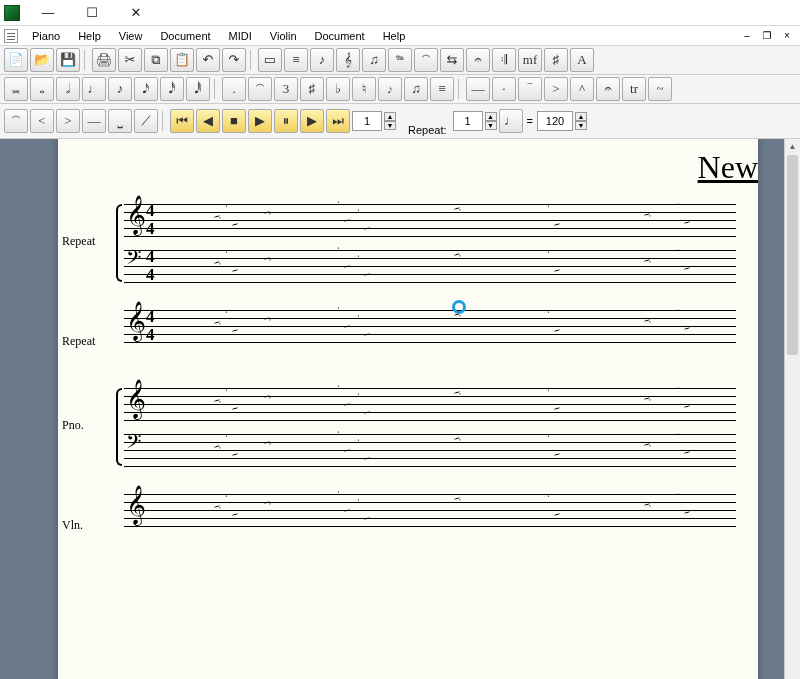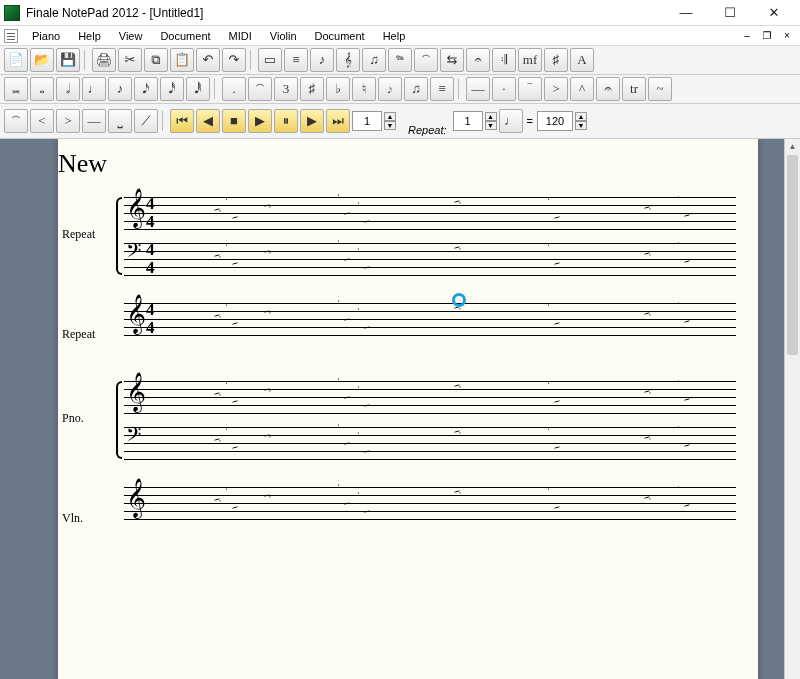--- a/index.html
+++ b/index.html
@@ -21,21 +21,21 @@
 .toolbar { display: flex; flex-wrap: wrap; padding: 2px 4px; background: #f4f4f4; border-bottom: 1px solid #ccc; gap: 2px; align-items: center; }
 .toolbar .sep { width: 4px; height: 20px; border-left: 1px solid #bbb; margin: 0 2px; }
 .tbtn { width: 24px; height: 24px; background: linear-gradient(#fdfdfd,#e4e4e4); border: 1px solid #aaa; border-radius: 2px; display: flex; align-items: center; justify-content: center; cursor: pointer; font-size: 13px; color: #333; font-family: serif; }
 .num-input { width: 30px; height: 20px; font-size: 11px; border: 1px solid #999; text-align: center; }
 .spin { display:inline-flex; flex-direction:column; vertical-align:middle; }
 .spin div { width:12px; height:9px; border:1px solid #999; background:#eee; font-size:7px; line-height:7px; text-align:center; cursor:pointer; }
 
 .workspace { position: relative; height: 573px; background: #fff; overflow: hidden; }
 .doc-area { position: absolute; left: 0; top: 0; right: 16px; bottom: 20px; overflow: hidden; background: #6b7a8a; }
 .page { position: absolute; left: 58px; top: 0; width: 700px; height: 590px; background: #fdfcf4; box-shadow: 0 0 8px rgba(0,0,0,.3); padding-top: 10px; }
-.score-title { text-align: left; font-family: "Times New Roman", serif; font-size: 26px; font-weight: 400; }
+.score-title { text-align: right; font-family: "Times New Roman", serif; font-size: 32px; font-weight: 400; text-decoration: underline; }
 .composer { text-align: right; font-family: "Times New Roman", serif; font-size: 13px; margin: 18px 36px 0 0; }
 
 .system { position: relative; margin: 18px 22px 0 40px; }
 .inst-label { position: absolute; left: -36px; font-family: "Times New Roman", serif; font-size: 12px; }
 .staff { position: relative; height: 32px; margin-bottom: 14px; }
 .staff .lines { position: absolute; left: 26px; right: 0; top: 0; bottom: 0; }
 .staff .lines div { position: absolute; left: 0; right: 0; height: 1px; background: #000; }
 .staff .lines div:nth-child(1){top:0}.staff .lines div:nth-child(2){top:8px}.staff .lines div:nth-child(3){top:16px}.staff .lines div:nth-child(4){top:24px}.staff .lines div:nth-child(5){top:32px}
 .clef { position: absolute; left: 28px; top: -6px; font-size: 34px; font-family: serif; line-height: 1; }
 .clef.bass { font-size: 24px; top: -2px; }
@@ -49,21 +49,20 @@
 
 .vscroll { position: absolute; right: 0; top: 0; bottom: 20px; width: 16px; background: #f0f0f0; border-left: 1px solid #ccc; }
 .vscroll .thumb { position: absolute; left: 2px; right: 2px; top: 16px; height: 200px; background: #cdcdcd; border-radius: 2px; }
 .vscroll .arr { position: absolute; left: 0; right: 0; height: 16px; background: #f0f0f0; text-align: center; font-size: 8px; line-height: 16px; color: #666; }
 </style>
 </head>
 <body>
 
 <div class="titlebar">
   <div class="app-icon"></div>
-  <div class="title">Finale NotePad 2012 - [Untitled1]</div>
   <div class="win-btns">
     <div>—</div>
     <div>☐</div>
     <div>✕</div>
   </div>
 </div>
 
 <div class="menubar">
   <div class="menu-icon"></div>
   <div class="menu-item">Piano</div>
@@ -151,21 +150,21 @@
     <div class="tbtn" style="background: linear-gradient(rgb(255, 242, 176), rgb(240, 208, 96));">■</div>
     <div class="tbtn" style="background: linear-gradient(rgb(255, 242, 176), rgb(240, 208, 96));">▶</div>
     <div class="tbtn" style="background: linear-gradient(rgb(255, 242, 176), rgb(240, 208, 96));">⏸</div>
     <div class="tbtn" style="background: linear-gradient(rgb(255, 242, 176), rgb(240, 208, 96));">▶</div>
     <div class="tbtn" style="background: linear-gradient(rgb(255, 242, 176), rgb(240, 208, 96));">⏭</div>
     <input class="num-input" value="1" style="">
     <div class="spin">
       <div>▲</div>
       <div>▼</div>
     </div>
-    <span style="margin: 18px 4px 0px 10px; font-style: italic;">Repeat:</span>
+    <span style="margin: 18px 4px 0px 10px;">Repeat:</span>
     <input class="num-input" value="1" style="">
     <div class="spin">
       <div>▲</div>
       <div>▼</div>
     </div>
     <div class="tbtn">♩</div>
     <span style="margin: 0px 2px;">=</span>
     <input class="num-input" value="120" style="width: 36px;">
     <div class="spin">
       <div>▲</div>

